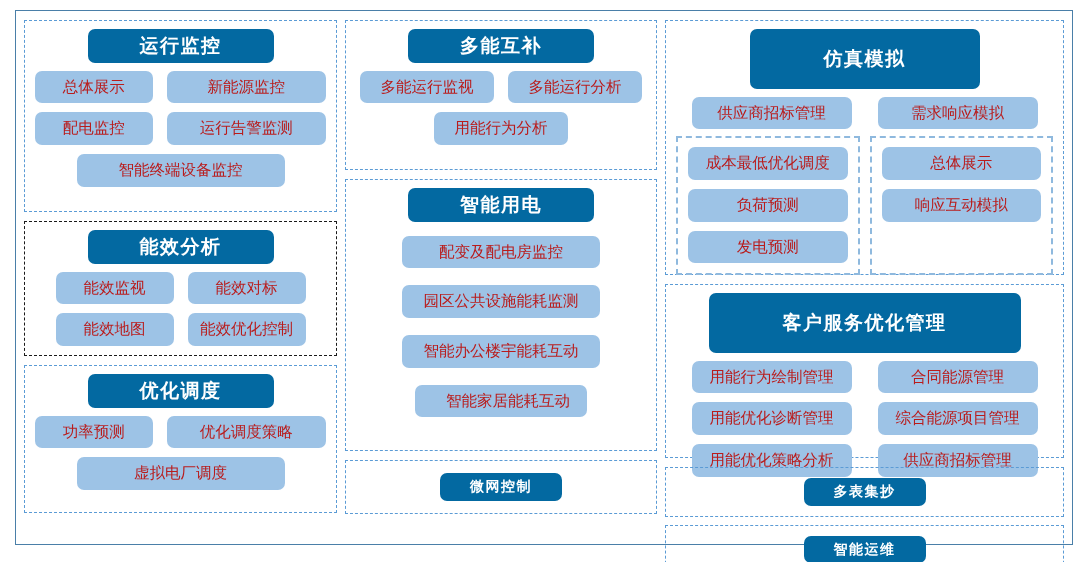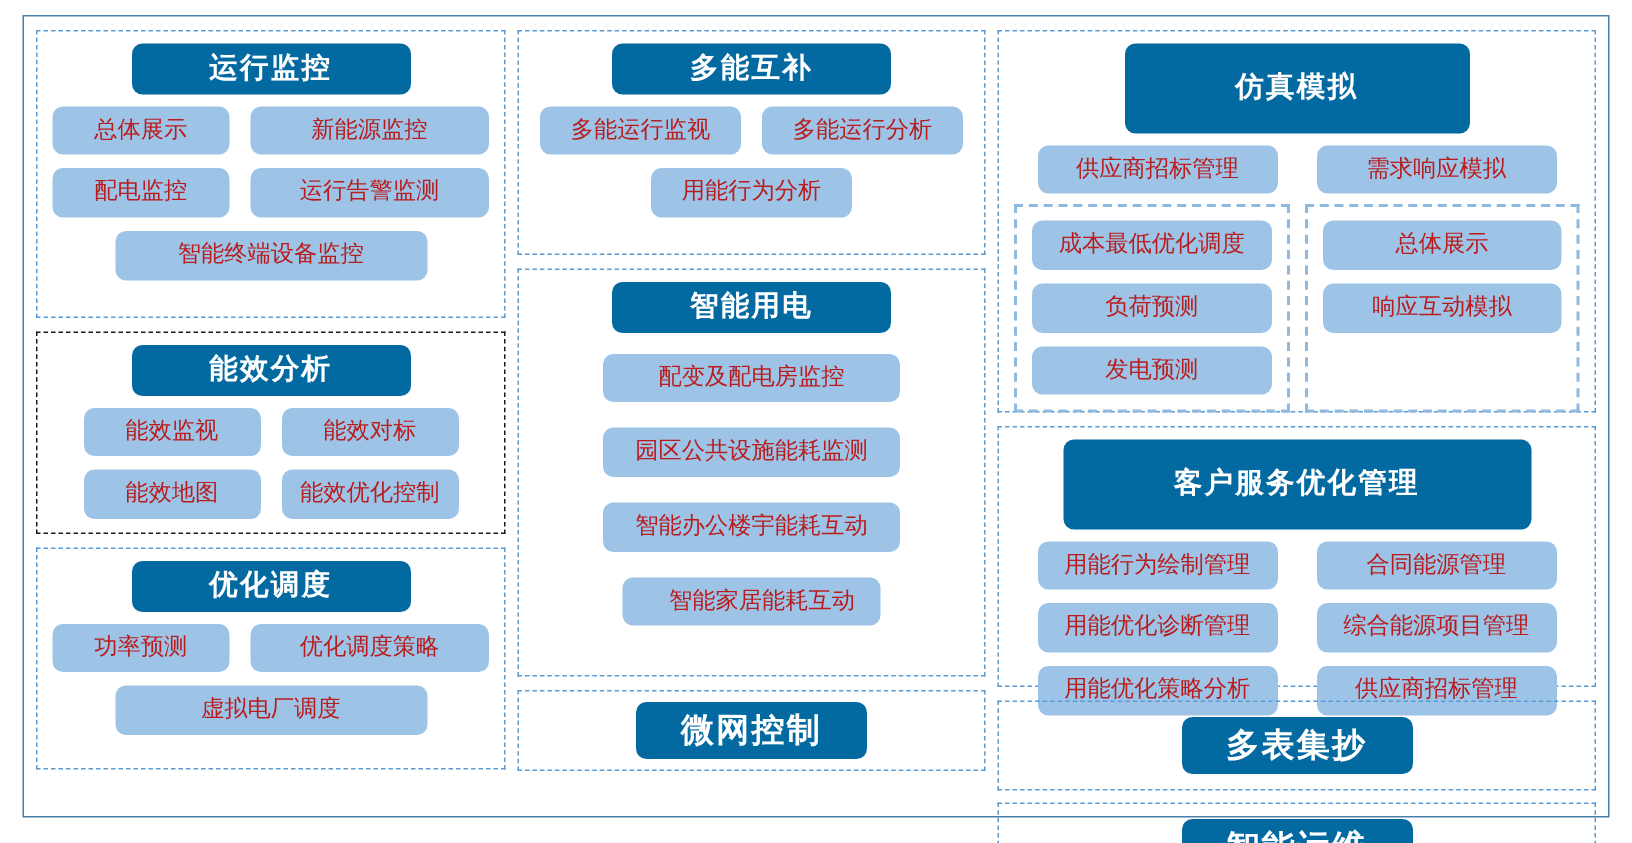--- a/index.html
+++ b/index.html
@@ -68,21 +68,21 @@
     border-radius: 7px;
     text-align: center;
     padding: 5px 26px;
     letter-spacing: 1.5px;
     line-height: 1.25;
     white-space: nowrap;
     margin-bottom: 8px;
   }
   .panel-header.wide   { padding: 5px 52px; }
   .panel-header.xwide  { padding: 18px 74px; }
-  .panel-header.small  { padding: 5px 30px; font-size: 22px; }
+  .panel-header.small  { padding: 5px 30px; font-size: 14px; }
 
   
   .rows {
     display: flex;
     flex-direction: column;
     align-items: center;
     width: 100%;
     gap: 9px;
   }
   .row {

